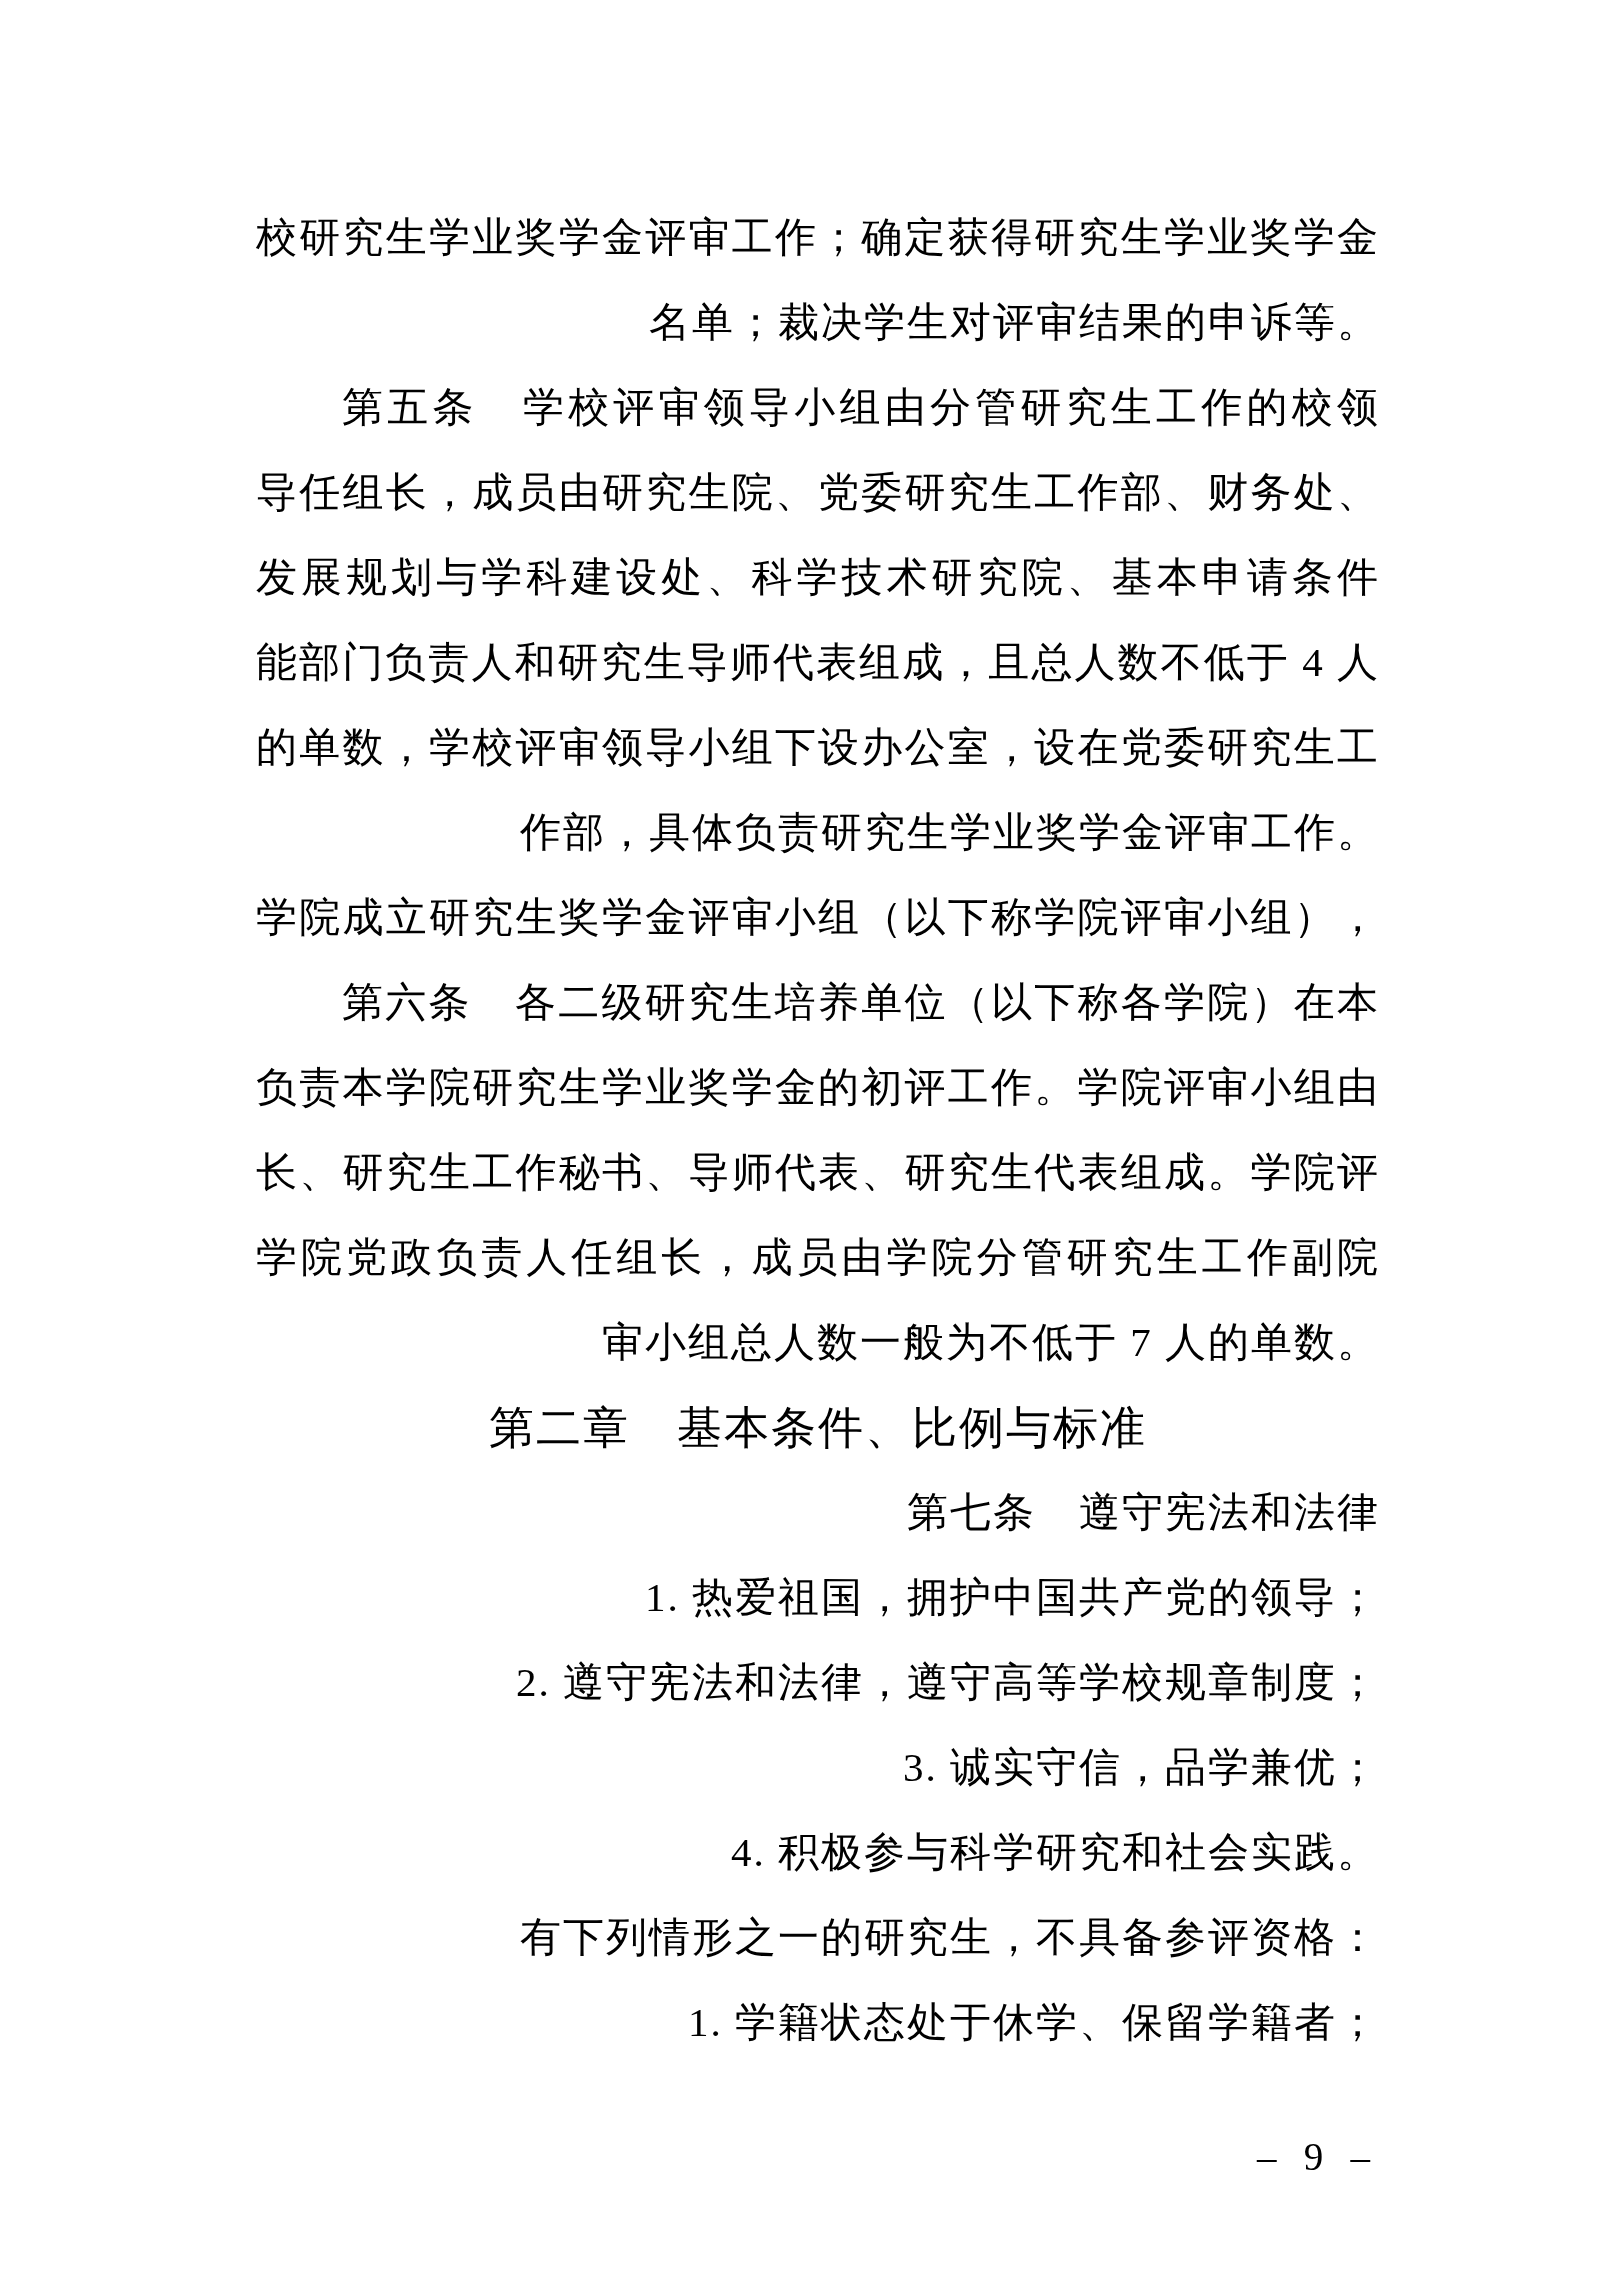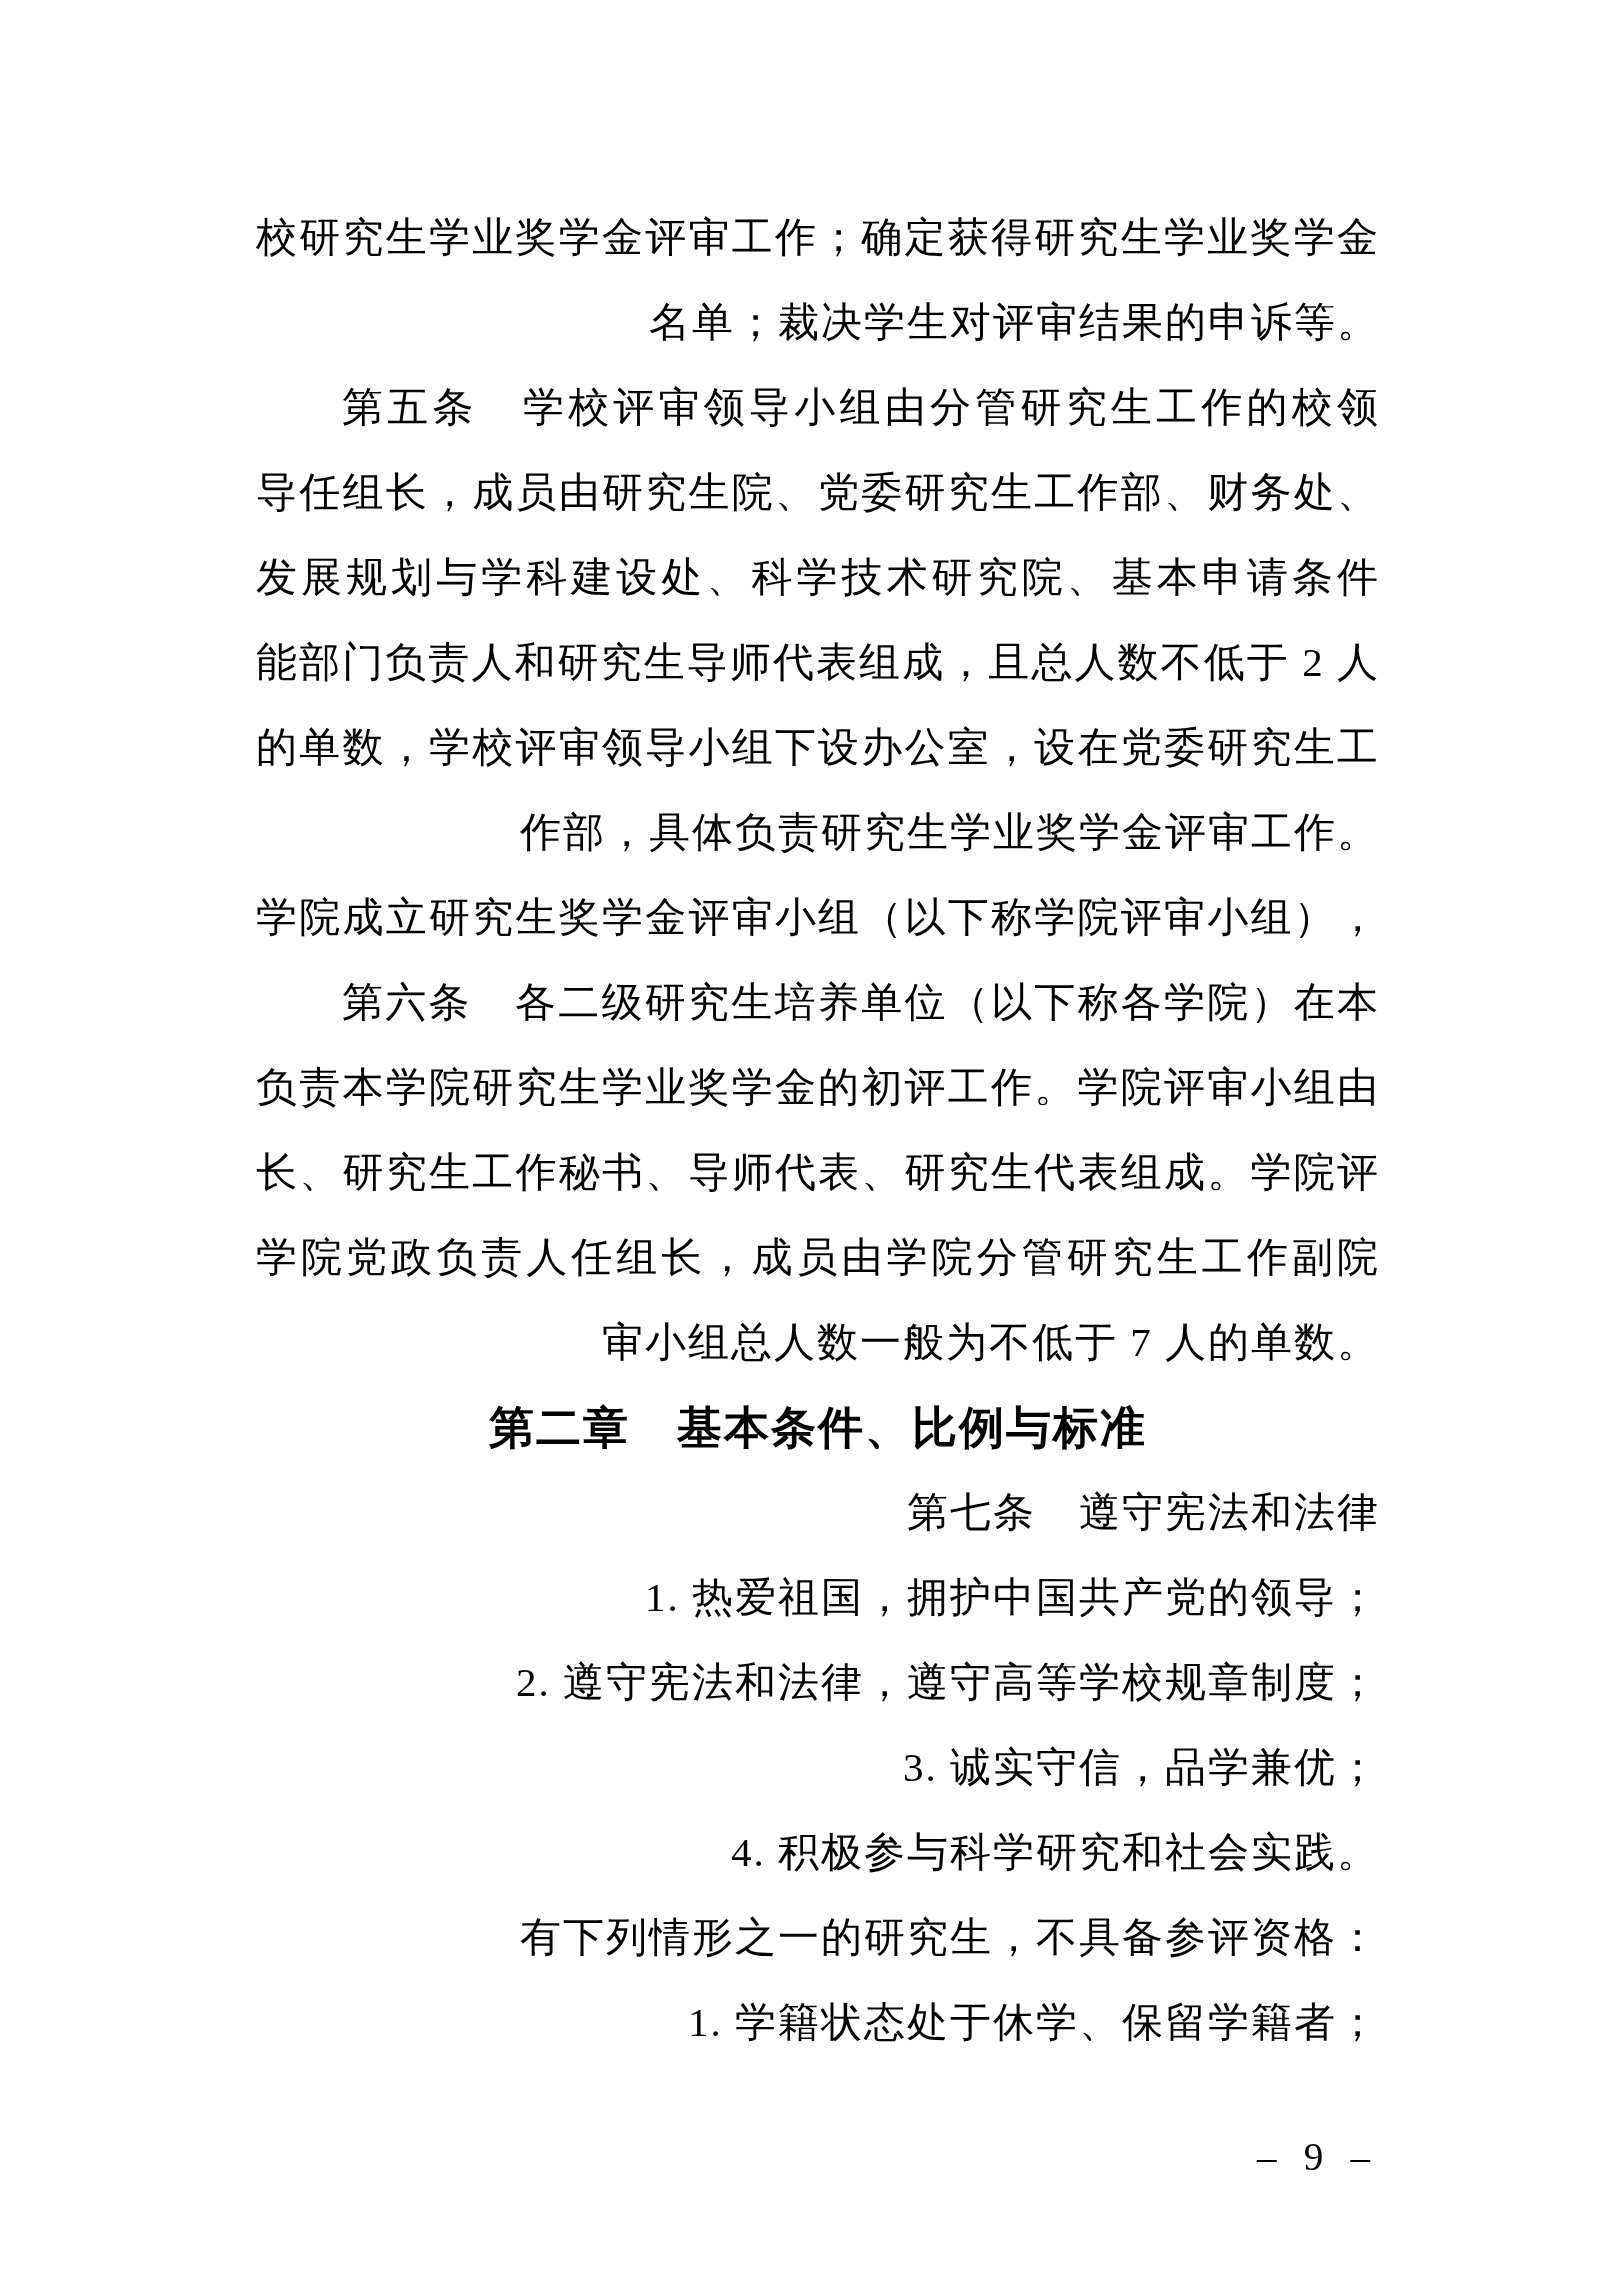--- a/index.html
+++ b/index.html
@@ -32,21 +32,21 @@
   .line.justify {
     text-align: justify;
     text-align-last: justify;
     text-justify: inter-ideograph;
   }
   .line.indent {
     text-indent: 86px;
   }
   .line.heading {
     font-family: "Liberation Sans", "DejaVu Sans", sans-serif;
-    font-weight: bold;
+    font-weight: normal;
     font-size: 45px;
     letter-spacing: 2px;
     text-align: center;
     text-align-last: center;
     text-indent: 0;
   }
   .pagenum {
     position: absolute;
     top: 2137px;
     right: 246px;
@@ -59,21 +59,21 @@
 </style>
 </head>
 <body>
 
 <div class="textblock">
   <div class="line justify">校研究生学业奖学金评审工作；确定获得研究生学业奖学金</div>
   <div class="line">名单；裁决学生对评审结果的申诉等。</div>
   <div class="line indent justify">第五条　学校评审领导小组由分管研究生工作的校领</div>
   <div class="line justify">导任组长，成员由研究生院、党委研究生工作部、财务处、</div>
   <div class="line justify">发展规划与学科建设处、科学技术研究院、基本申请条件</div>
-  <div class="line justify">能部门负责人和研究生导师代表组成，且总人数不低于 2 人</div>
+  <div class="line justify">能部门负责人和研究生导师代表组成，且总人数不低于 4 人</div>
   <div class="line justify">的单数，学校评审领导小组下设办公室，设在党委研究生工</div>
   <div class="line">作部，具体负责研究生学业奖学金评审工作。</div>
   <div class="line justify">学院成立研究生奖学金评审小组（以下称学院评审小组），</div>
   <div class="line indent justify">第六条　各二级研究生培养单位（以下称各学院）在本</div>
   <div class="line justify">负责本学院研究生学业奖学金的初评工作。学院评审小组由</div>
   <div class="line justify">长、研究生工作秘书、导师代表、研究生代表组成。学院评</div>
   <div class="line justify">学院党政负责人任组长，成员由学院分管研究生工作副院</div>
   <div class="line">审小组总人数一般为不低于 7 人的单数。</div>
   <div class="line heading">第二章　基本条件、比例与标准</div>
   <div class="line indent">第七条　遵守宪法和法律</div>

